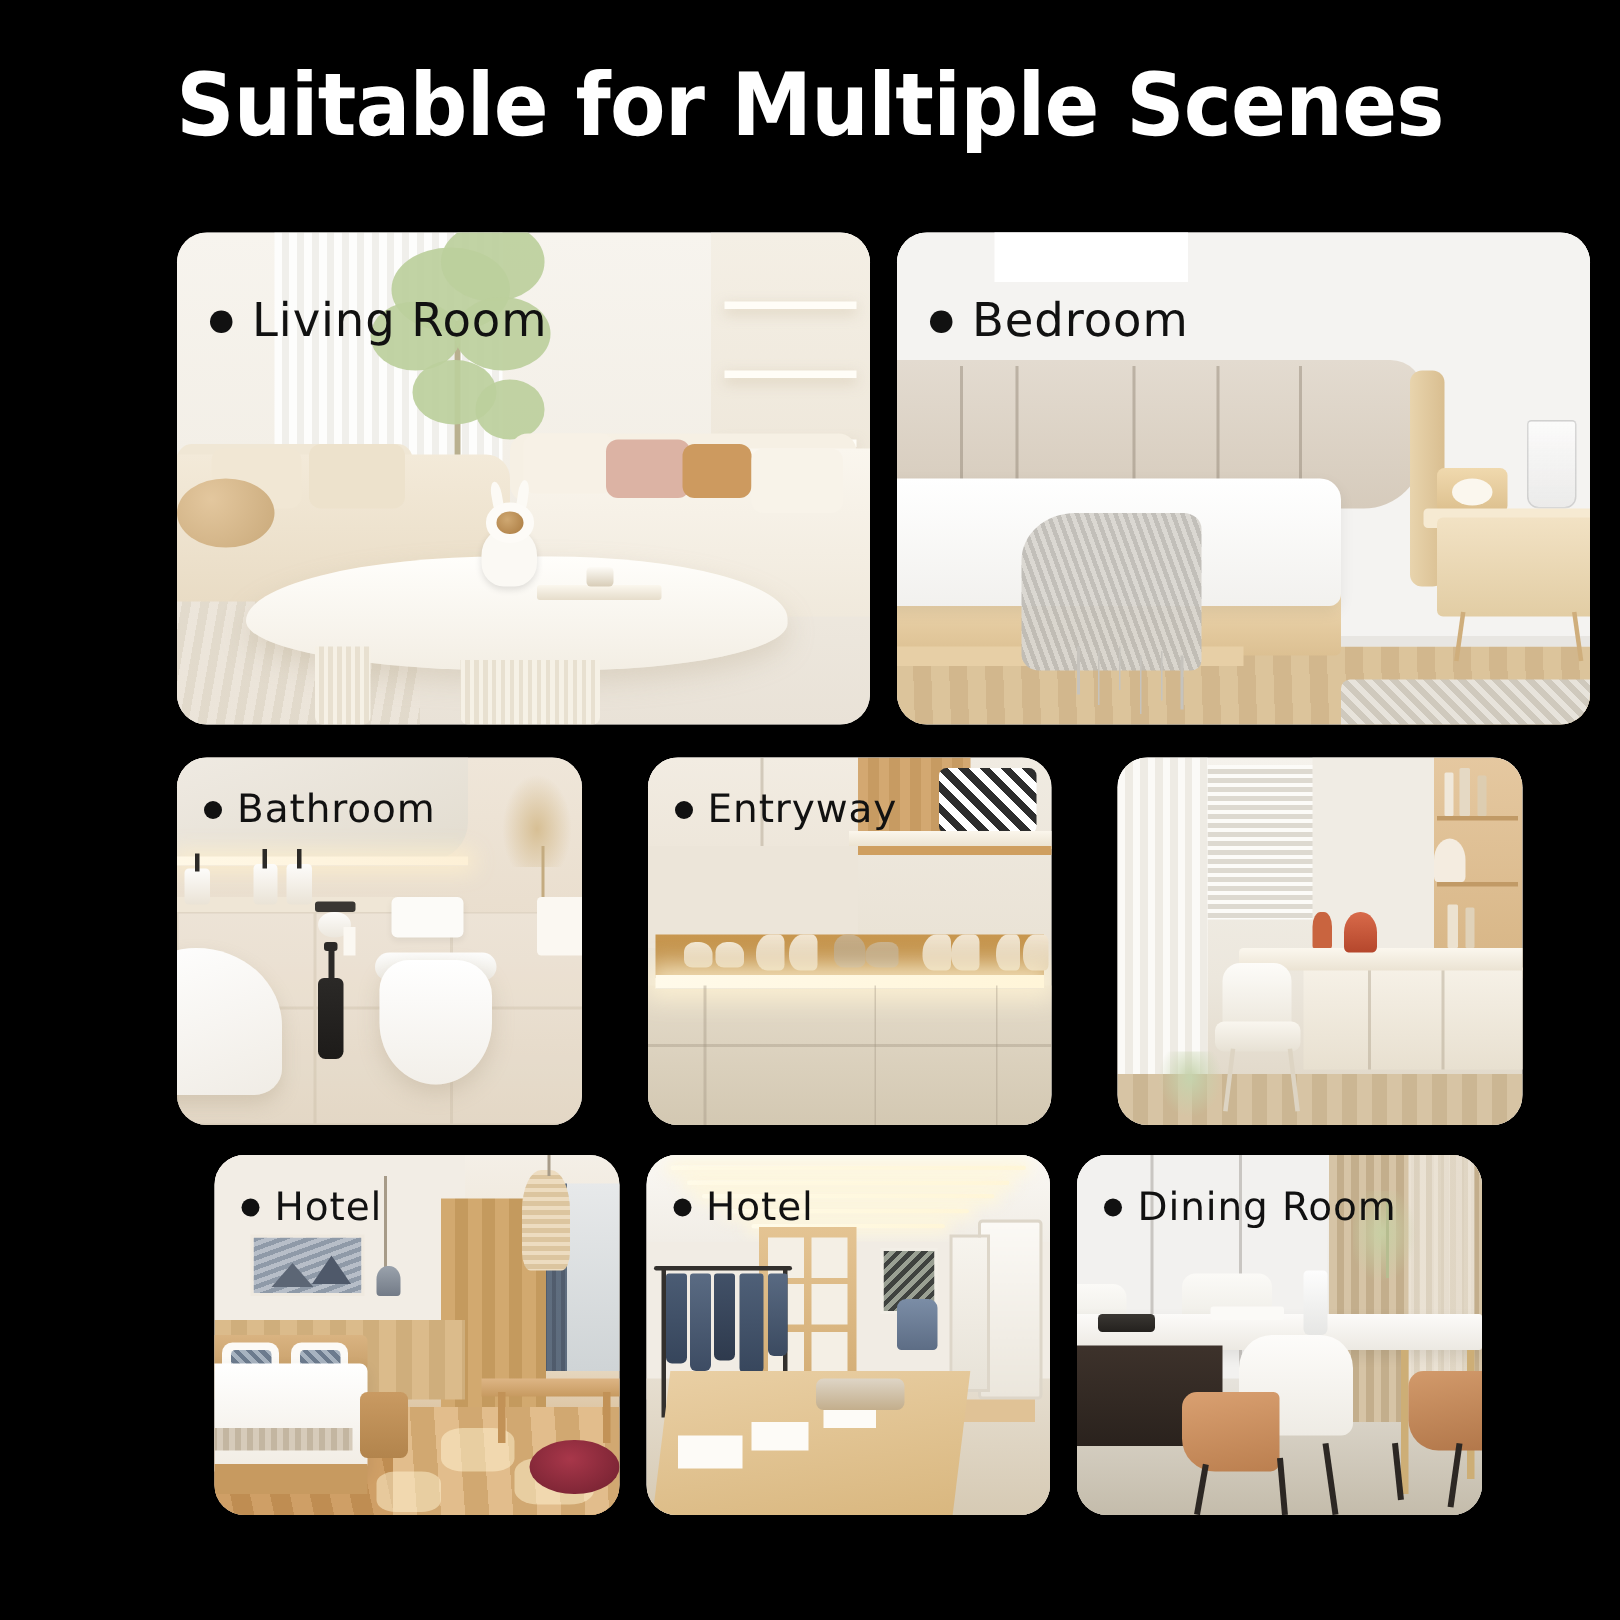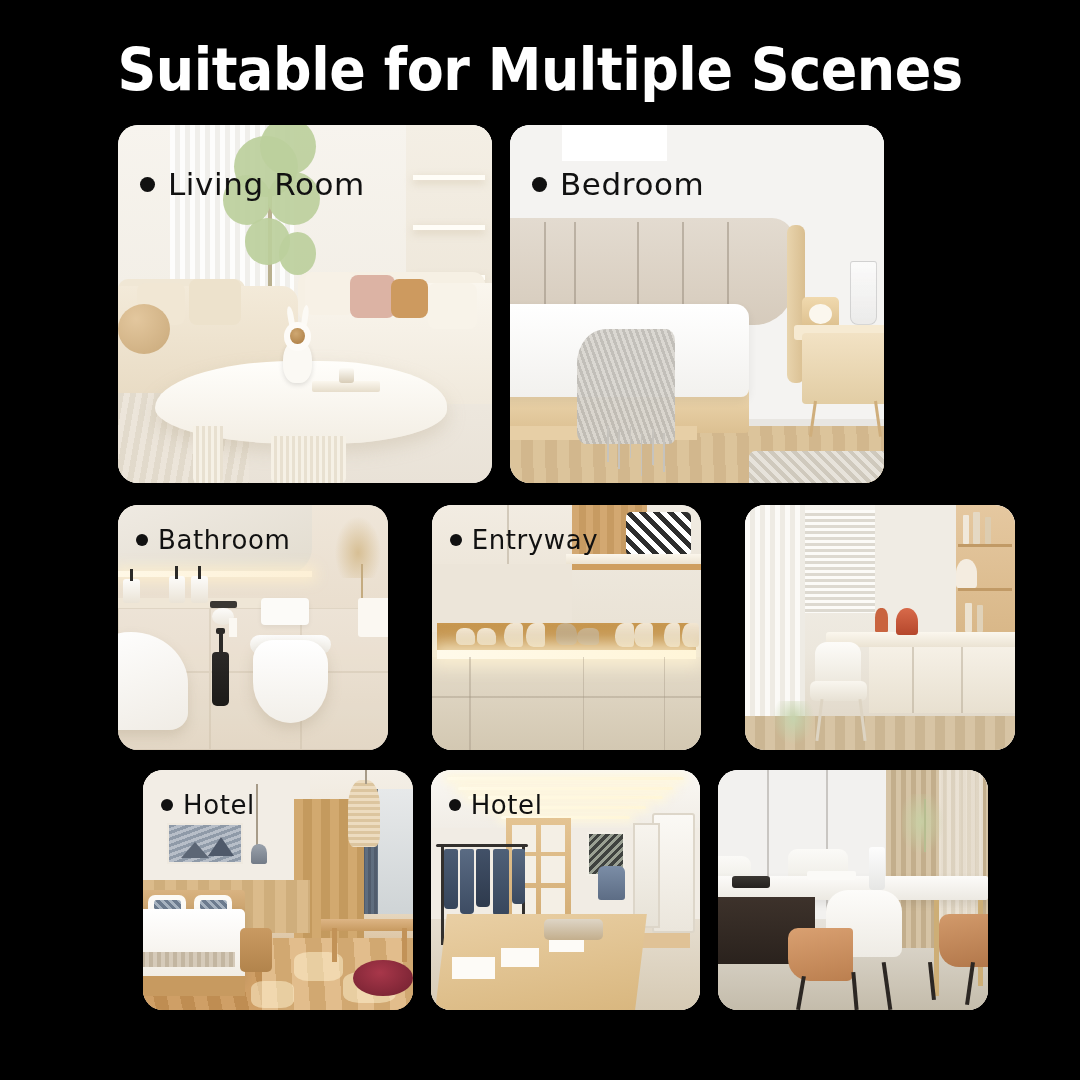--- a/index.html
+++ b/index.html
@@ -41,21 +41,21 @@
   .row.r2 { height:245px; margin-bottom:20px;gap:44px; }
   .row.r3 { height:240px;padding-left:25px; }
 
   .card {
     position:relative;
     border-radius:20px;
     overflow:hidden;
     background:#efece7;
     flex:0 0 auto;
   }
-  .card.w-big   { width:374px; }
+  .card.w-big   { width:462px;margin-top:30px; }
   .card.w-small { width:269.67px; }
   .card .scene { position:absolute; inset:0; overflow:hidden; }
 
   .card-label {
     position:absolute;
     left:22px; top:44px;
     display:flex; align-items:center;
     gap:13px;
     z-index:40;
     pointer-events:none;
@@ -661,17 +661,21 @@
           <div class="s di-thermos"></div>
           <div class="s di-chair-arm2"></div>
           <div class="s di-chair-leg" style="right:6%;top:80%;height:18%;transform:rotate(8deg)"></div>
           <div class="s di-chair-leg" style="right:20%;top:80%;height:16%;transform:rotate(-6deg)"></div>
           <div class="s di-chair-front-back"></div>
           <div class="s di-chair-arm"></div>
           <div class="s di-chair-leg" style="left:30%;top:86%;height:14%;transform:rotate(10deg)"></div>
           <div class="s di-chair-leg" style="left:50%;top:84%;height:16%;transform:rotate(-5deg)"></div>
           <div class="s di-chair-leg" style="left:62%;top:80%;height:20%;transform:rotate(-8deg)"></div>
         </div>
+        <div class="card-label">
+          <span class="bullet"></span>
+          <span class="label-text">Dining Room</span>
+        </div>
       </div>
     </div>
 
   </div>
 </div>
 
 </body></html>

